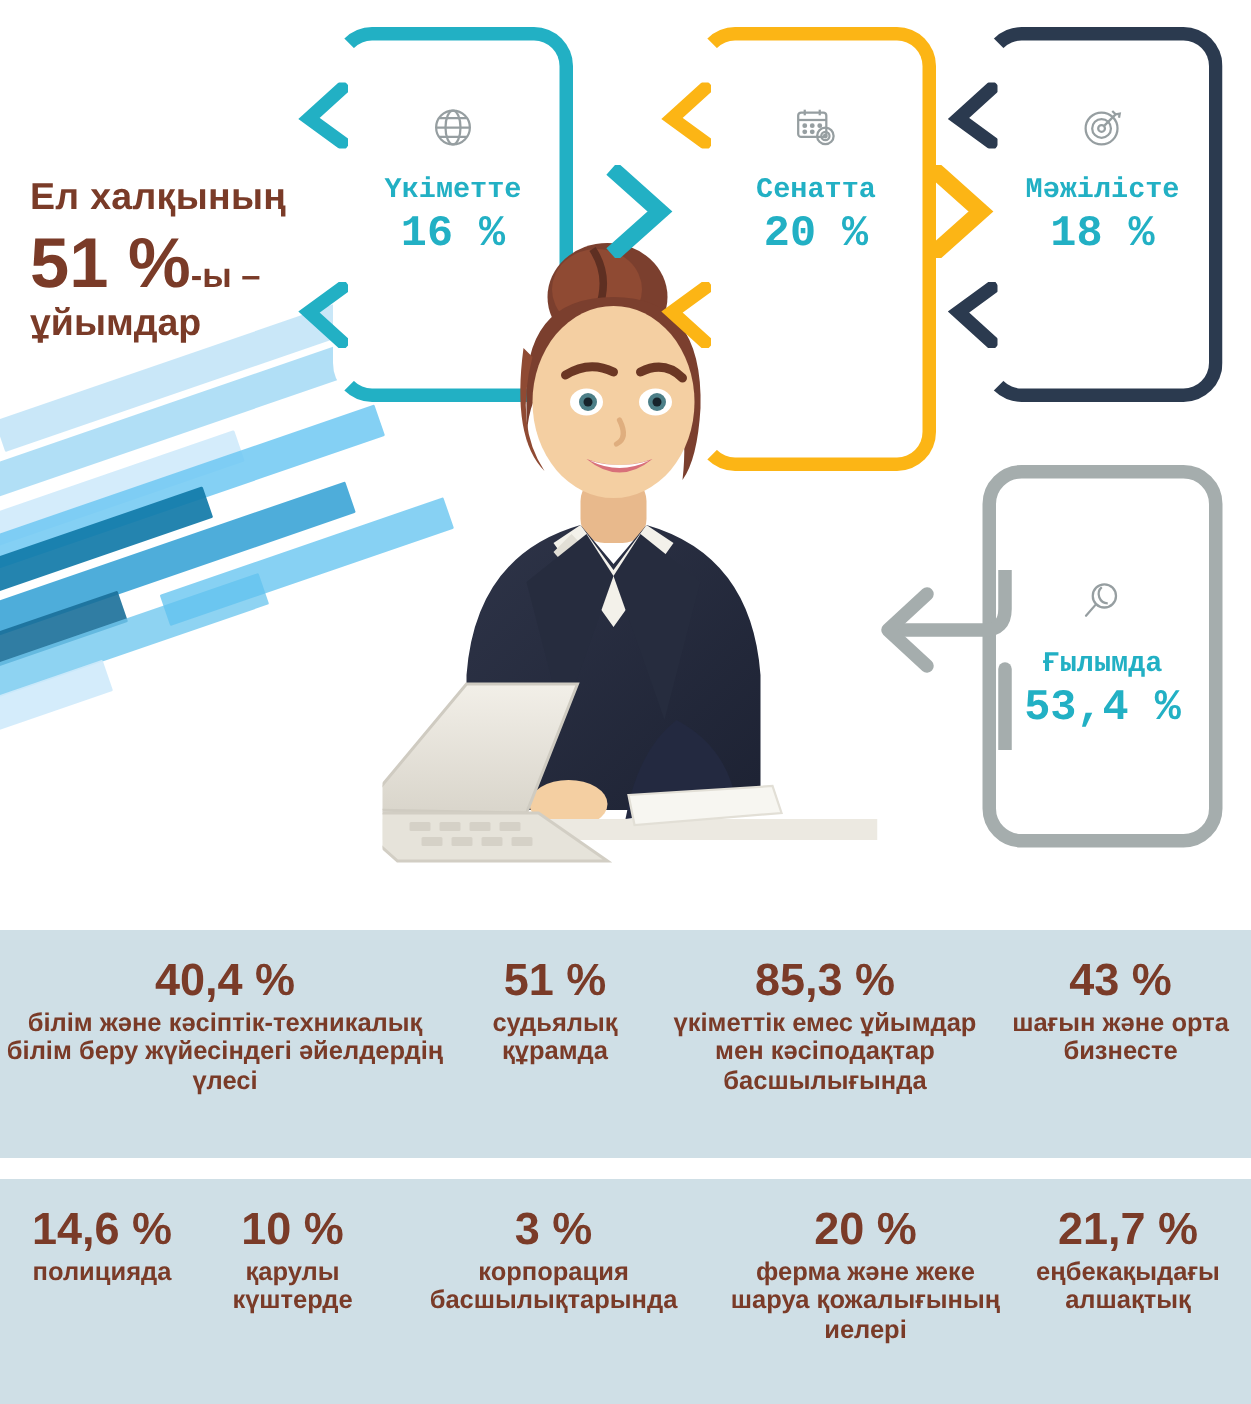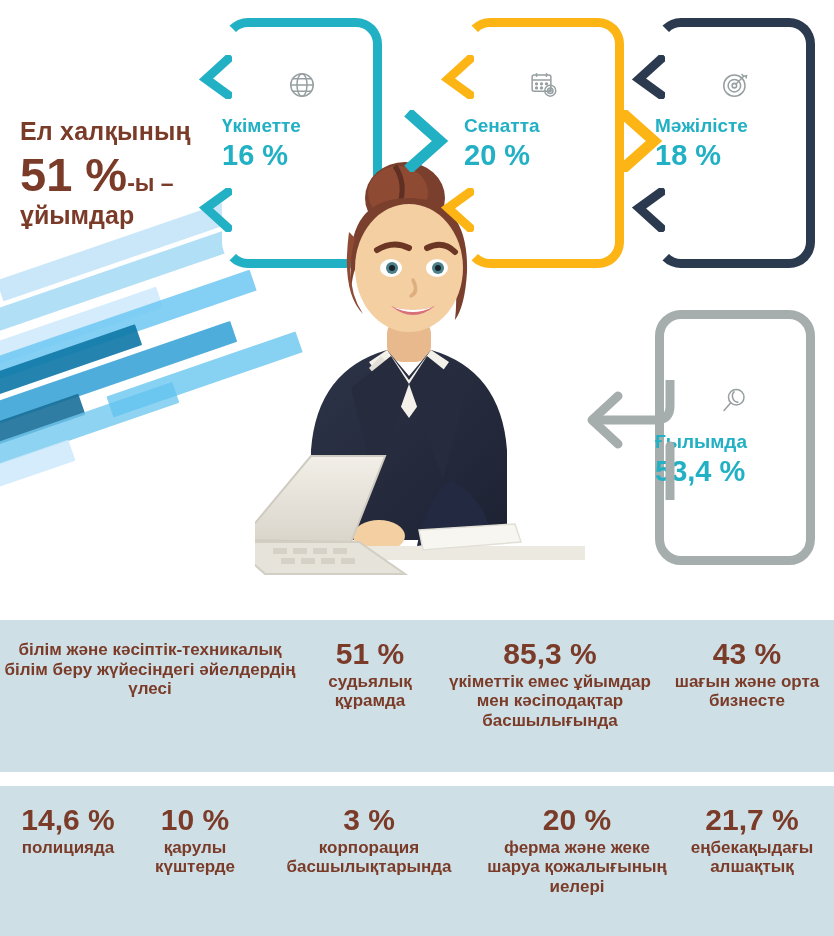--- a/index.html
+++ b/index.html
@@ -28,21 +28,21 @@
     border-radius: 26px;
     display: flex; flex-direction: column;
     align-items: center; justify-content: flex-start;
   }
   .box-frame {
     position: absolute; inset: 0;
     border-radius: 26px;
     border: 9px solid currentColor;
     border-left-color: transparent;
   }
-  .box-inner { position: relative; z-index: 3; width: 100%; padding-top: 52px; text-align: left; }
+  .box-inner { position: relative; z-index: 3; width: 100%; padding-top: 52px; text-align: center; font-family: Liberation Mono, monospace; }
   .box-icon { display: block; margin: 0 auto 16px; opacity: .72; }
   .box-label { font-size: 19px; font-weight: bold; color: #22b0c4; line-height: 1.1; }
   .box-value { font-size: 29px; font-weight: bold; color: #22b0c4; line-height: 1.15; margin-top: 2px; }
 
   
   .chev { position: absolute; z-index: 4; }
   .chev svg { display: block; }
 
   
   .illus { position: absolute; left: 255px; top: 150px; width: 330px; height: 470px; }
@@ -107,21 +107,21 @@
         <path d="M30 40 L8 20 L30 4" fill="none" stroke="#22b0c4" stroke-width="9" stroke-linecap="square"></path>
       </svg>
   </div>
 
   <div class="chev" style="left:404px; top:110px;">
     <svg width="48" height="62" viewBox="0 0 48 62">
         <path d="M8 6 L36 31 L8 56" fill="none" stroke="#22b0c4" stroke-width="11" stroke-linecap="square"></path>
       </svg>
   </div>
 
-  <div class="box" style="left:464px; top:18px; width:160px; height:250px; color:#fcb515;">
+  <div class="box" style="left:464px; top:18px; width:160px; height:296px; color:#fcb515;">
     <div class="box-frame"></div>
     <div class="box-inner">
       <svg class="box-icon" width="30" height="30" viewBox="0 0 24 24" fill="none" stroke="#6e7a7d" stroke-width="1.2">
         <rect x="2.5" y="4" width="15" height="13" rx="1.6"></rect>
         <line x1="2.5" y1="8" x2="17.5" y2="8"></line>
         <line x1="6" y1="2.5" x2="6" y2="5.5"></line>
           <line x1="14" y1="2.5" x2="14" y2="5.5"></line>
         <circle cx="6" cy="11" r=".7" fill="#6e7a7d"></circle>
           <circle cx="10" cy="11" r=".7" fill="#6e7a7d"></circle>
           <circle cx="14" cy="11" r=".7" fill="#6e7a7d"></circle>
@@ -260,20 +260,21 @@
       <rect x="66" y="408" width="14" height="6" rx="1"></rect>
         <rect x="86" y="408" width="14" height="6" rx="1"></rect>
     </g>
 
     <path d="M164 380 l96 -6 l6 18 l-98 8z" fill="#f7f6f1" stroke="#e2dfd6" stroke-width="1.5"></path>
   </svg>
 
   <div class="band band1">
     <div class="band-row">
       <div class="stat" style="width:300px;">
+        <div class="stat-value">40,4 %</div>
         <div class="stat-label">білім және кәсіптік-техникалық білім беру жүйесіндегі әйелдердің үлесі</div>
       </div>
       <div class="stat" style="width:140px;">
         <div class="stat-value">51 %</div>
         <div class="stat-label">судьялық құрамда</div>
       </div>
       <div class="stat" style="width:220px;">
         <div class="stat-value">85,3 %</div>
         <div class="stat-label">үкіметтік емес ұйымдар мен кәсіподақтар басшылығында</div>
       </div>

